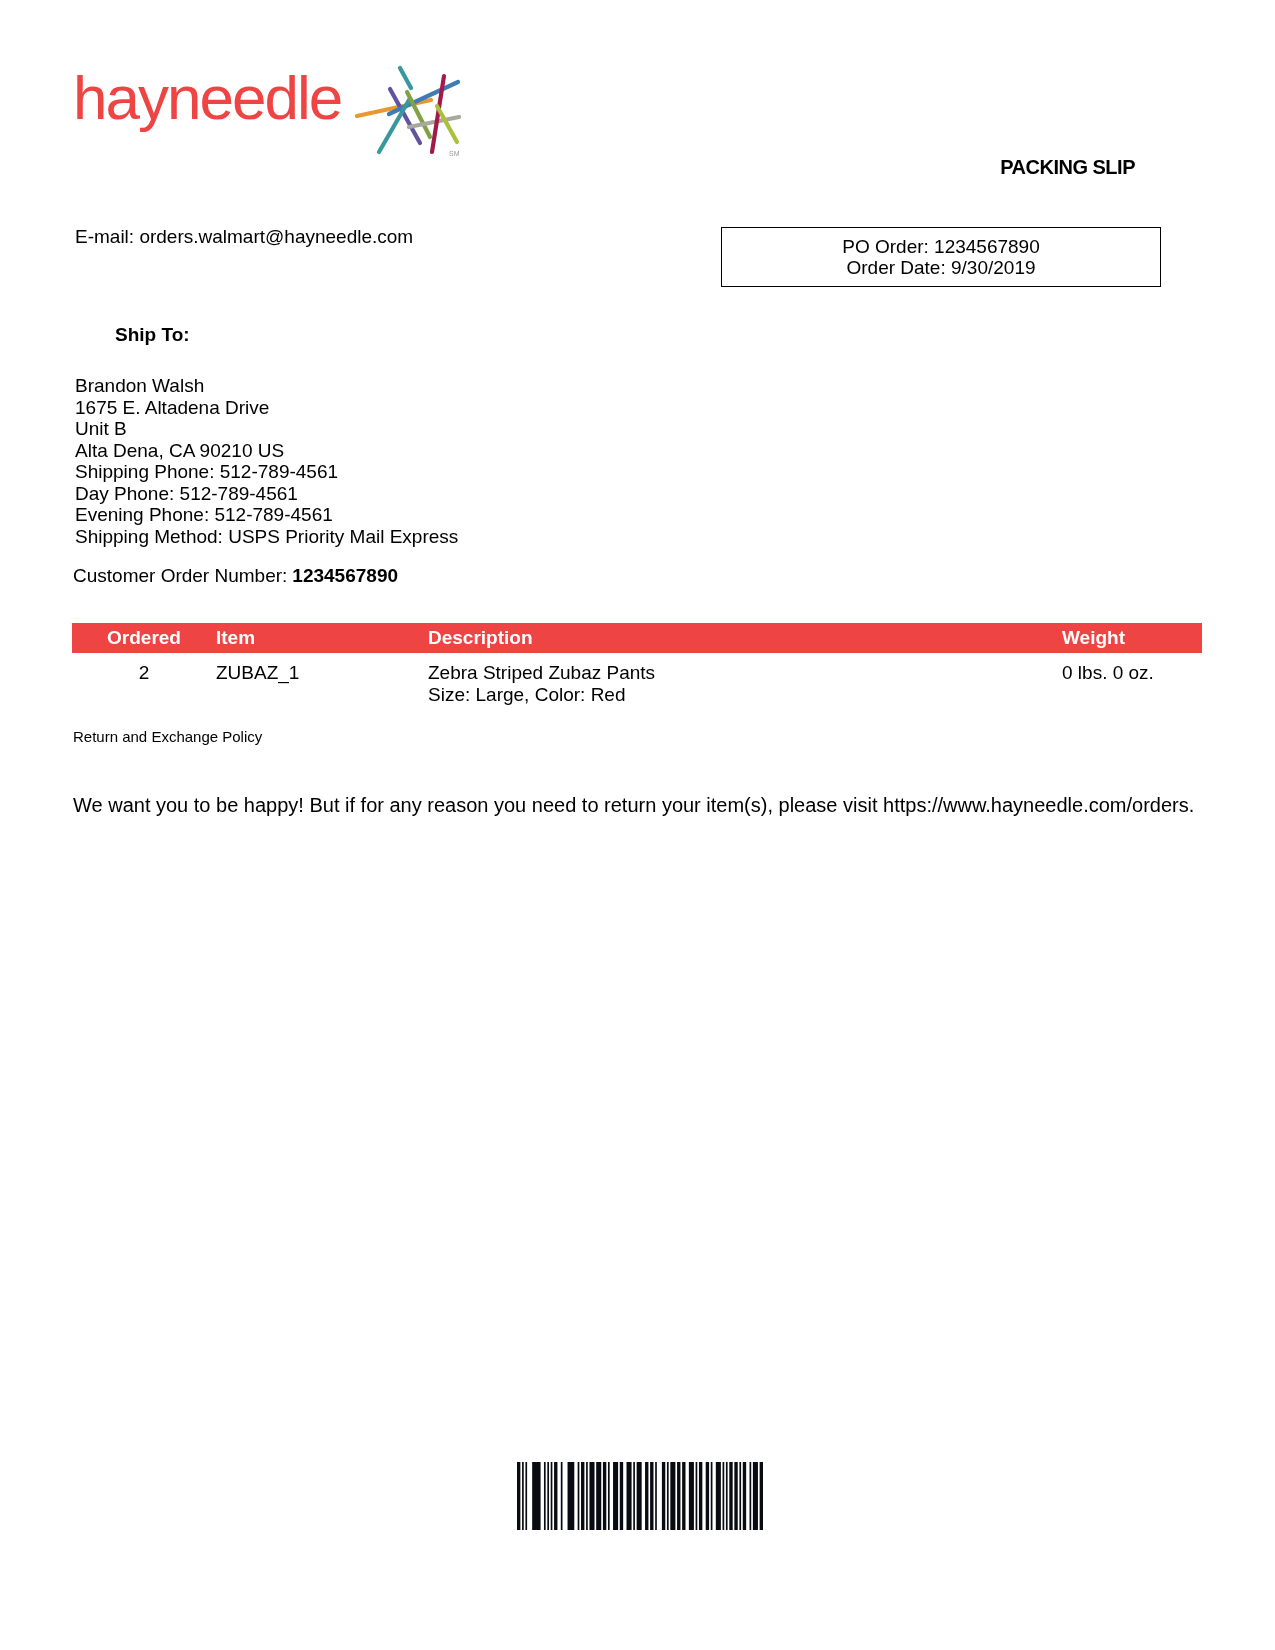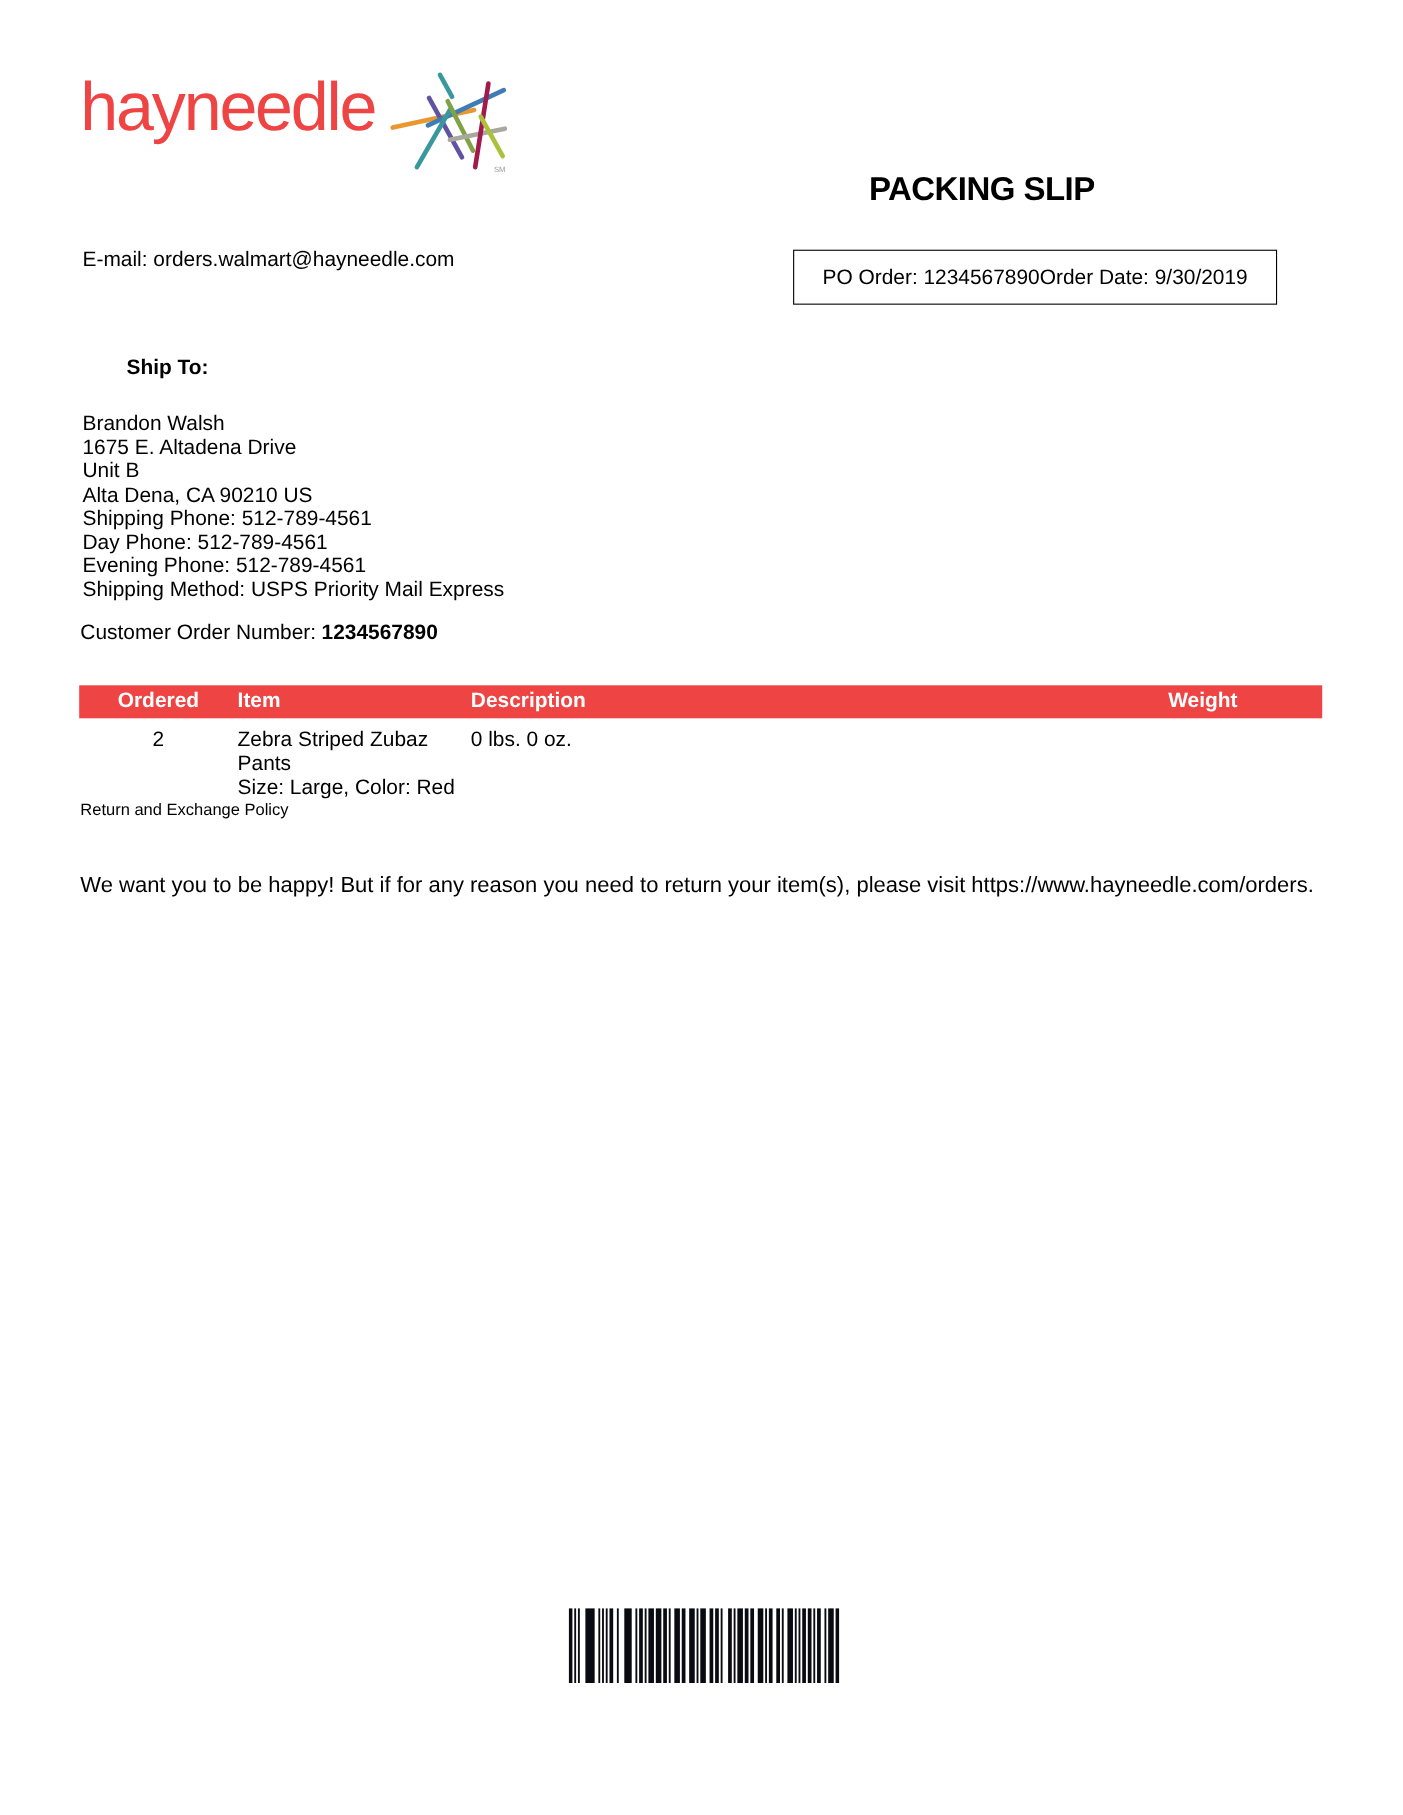--- a/index.html
+++ b/index.html
@@ -17,31 +17,31 @@
   .logo { position: absolute; left: 73px; top: 58px; display: flex; align-items: flex-start; }
   .logo-text {
     font-size: 62px; line-height: 1.28; letter-spacing: -2px;
     font-weight: 400; color: #4e5963;
   }
   .logo-icon { margin-left: 10px; margin-top: 6px; }
 
   
   .doc-title {
     position: absolute; left: 790px; top: 156px; width: 345px;
-    text-align: left; font-size: 30px; font-weight: bold; letter-spacing: -0.5px;
+    text-align: right; font-size: 20px; font-weight: bold; letter-spacing: -0.5px;
   }
 
   
   .email-line { position: absolute; left: 75px; top: 226px; font-size: 19px; }
 
   
   .order-box {
-    position: absolute; left: 721px; top: 227px; width: 440px; height: 50px;
+    position: absolute; left: 721px; top: 227px; width: 440px; height: 60px;
     border: 1.5px solid #000; box-sizing: border-box;
-    display: flex; flex-direction: row; justify-content: center; align-items: center;
+    display: flex; flex-direction: column; justify-content: center; align-items: center;
     font-size: 19px; line-height: 21px;
   }
 
   
   .ship-to-heading { position: absolute; left: 75px; top: 324px; font-size: 19px; font-weight: bold; margin-left: 40px; }
   .ship-to-address { position: absolute; left: 75px; top: 375px; font-size: 19px; line-height: 21.5px; }
 
   
   .customer-order { position: absolute; left: 73px; top: 565px; font-size: 19px; }
   .customer-order .num { font-weight: bold; margin-left: 5px; }
@@ -111,20 +111,21 @@
 
   <div class="items-table">
     <div class="thead">
       <div class="col-center">Ordered</div>
       <div>Item</div>
       <div>Description</div>
       <div>Weight</div>
     </div>
     <div class="trow">
       <div class="col-center">2</div>
+      <div>ZUBAZ_1</div>
       <div>
         <div>Zebra Striped Zubaz Pants</div>
         <div>Size: Large, Color: Red</div>
       </div>
       <div>0 lbs. 0 oz.</div>
     </div>
   </div>
 
   <div class="policy-heading">Return and Exchange Policy</div>
   <div class="policy-body">We want you to be happy! But if for any reason you need to return your item(s), please visit https://www.hayneedle.com/orders.</div>

